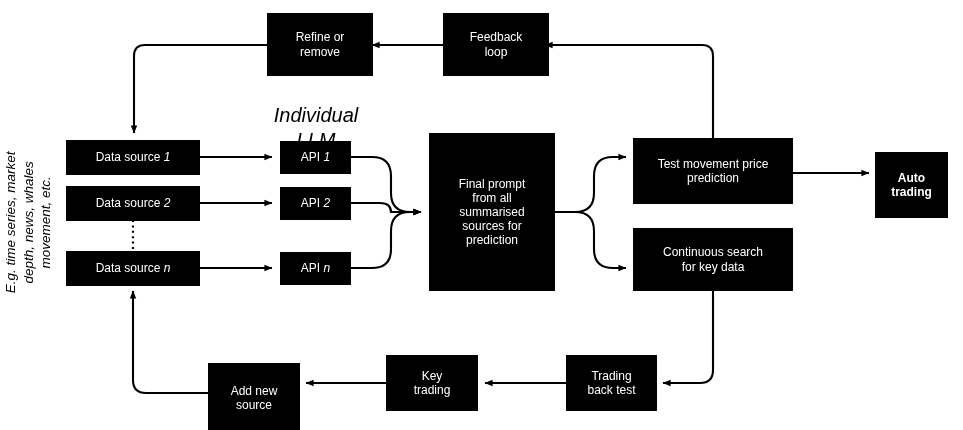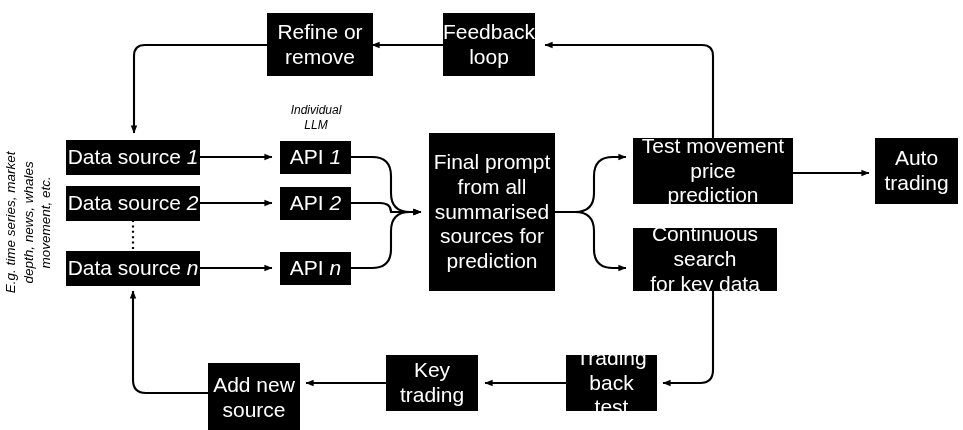--- a/index.html
+++ b/index.html
@@ -25,32 +25,32 @@
   }
   .node {
     position: absolute;
     background: #000000;
     color: #ffffff;
     display: flex;
     align-items: center;
     justify-content: center;
     text-align: center;
     line-height: 1.18;
-    font-size: 21px;
+    font-size: 12px;
     font-family: "Liberation Sans", sans-serif;
     box-sizing: border-box;
     padding: 2px 4px;
     white-space: pre-line;
     z-index: 2;
   }
   .caption {
     position: absolute;
     color: #000000;
     font-style: italic;
-    font-size: 12px;
+    font-size: 20px;
     line-height: 1.25;
     text-align: center;
     white-space: pre-line;
     font-family: "Liberation Sans", sans-serif;
     z-index: 2;
   }
   .side-caption {
     position: absolute;
     color: #000000;
     font-style: italic;
@@ -112,21 +112,21 @@
   <div class="side-caption" style="left:-59px; top:196px; width:175px;">E.g. time series, market
 depth, news, whales
 movement, etc.</div>
 
   <div class="caption" style="left:266px; top:103px; width:100px;">Individual
 LLM</div>
 
   <div class="node" style="left:267px; top:13px; width:106px; height:63px;">Refine or
 remove</div>
 
-  <div class="node" style="left:443px; top:13px; width:92px; height:63px;">Feedback
+  <div class="node" style="left:443px; top:13px; width:106px; height:63px;">Feedback
 loop</div>
 
   <div class="node" style="left:66px; top:140px; width:134px; height:35px;">Data&nbsp;source&nbsp;<span class="em">1</span></div>
 
   <div class="node" style="left:66px; top:186px; width:134px; height:35px;">Data&nbsp;source&nbsp;<span class="em">2</span></div>
 
   <div class="node" style="left:66px; top:251px; width:134px; height:35px;">Data&nbsp;source&nbsp;<span class="em">n</span></div>
 
   <div class="node" style="left:280px; top:141px; width:71px; height:33px;">API&nbsp;<span class="em">1</span></div>
 
@@ -136,24 +136,24 @@
 
   <div class="node" style="left:429px; top:133px; width:126px; height:158px;">Final prompt
 from all
 summarised
 sources for
 prediction</div>
 
   <div class="node" style="left:633px; top:138px; width:160px; height:66px;">Test movement price
 prediction</div>
 
-  <div class="node" style="left:633px; top:228px; width:144px; height:63px;">Continuous search
+  <div class="node" style="left:633px; top:228px; width:160px; height:63px;">Continuous search
 for key data</div>
 
-  <div class="node" style="left:875px; top:138px; width:83px; height:66px;">Auto
+  <div class="node" style="left:875px; top:152px; width:73px; height:66px;font-weight:bold;">Auto
 trading</div>
 
   <div class="node" style="left:566px; top:355px; width:91px; height:56px;">Trading
 back test</div>
 
   <div class="node" style="left:386px; top:355px; width:92px; height:56px;">Key
 trading</div>
 
   <div class="node" style="left:208px; top:355px; width:92px; height:70px;margin-top:8px;">Add new
 source</div>

